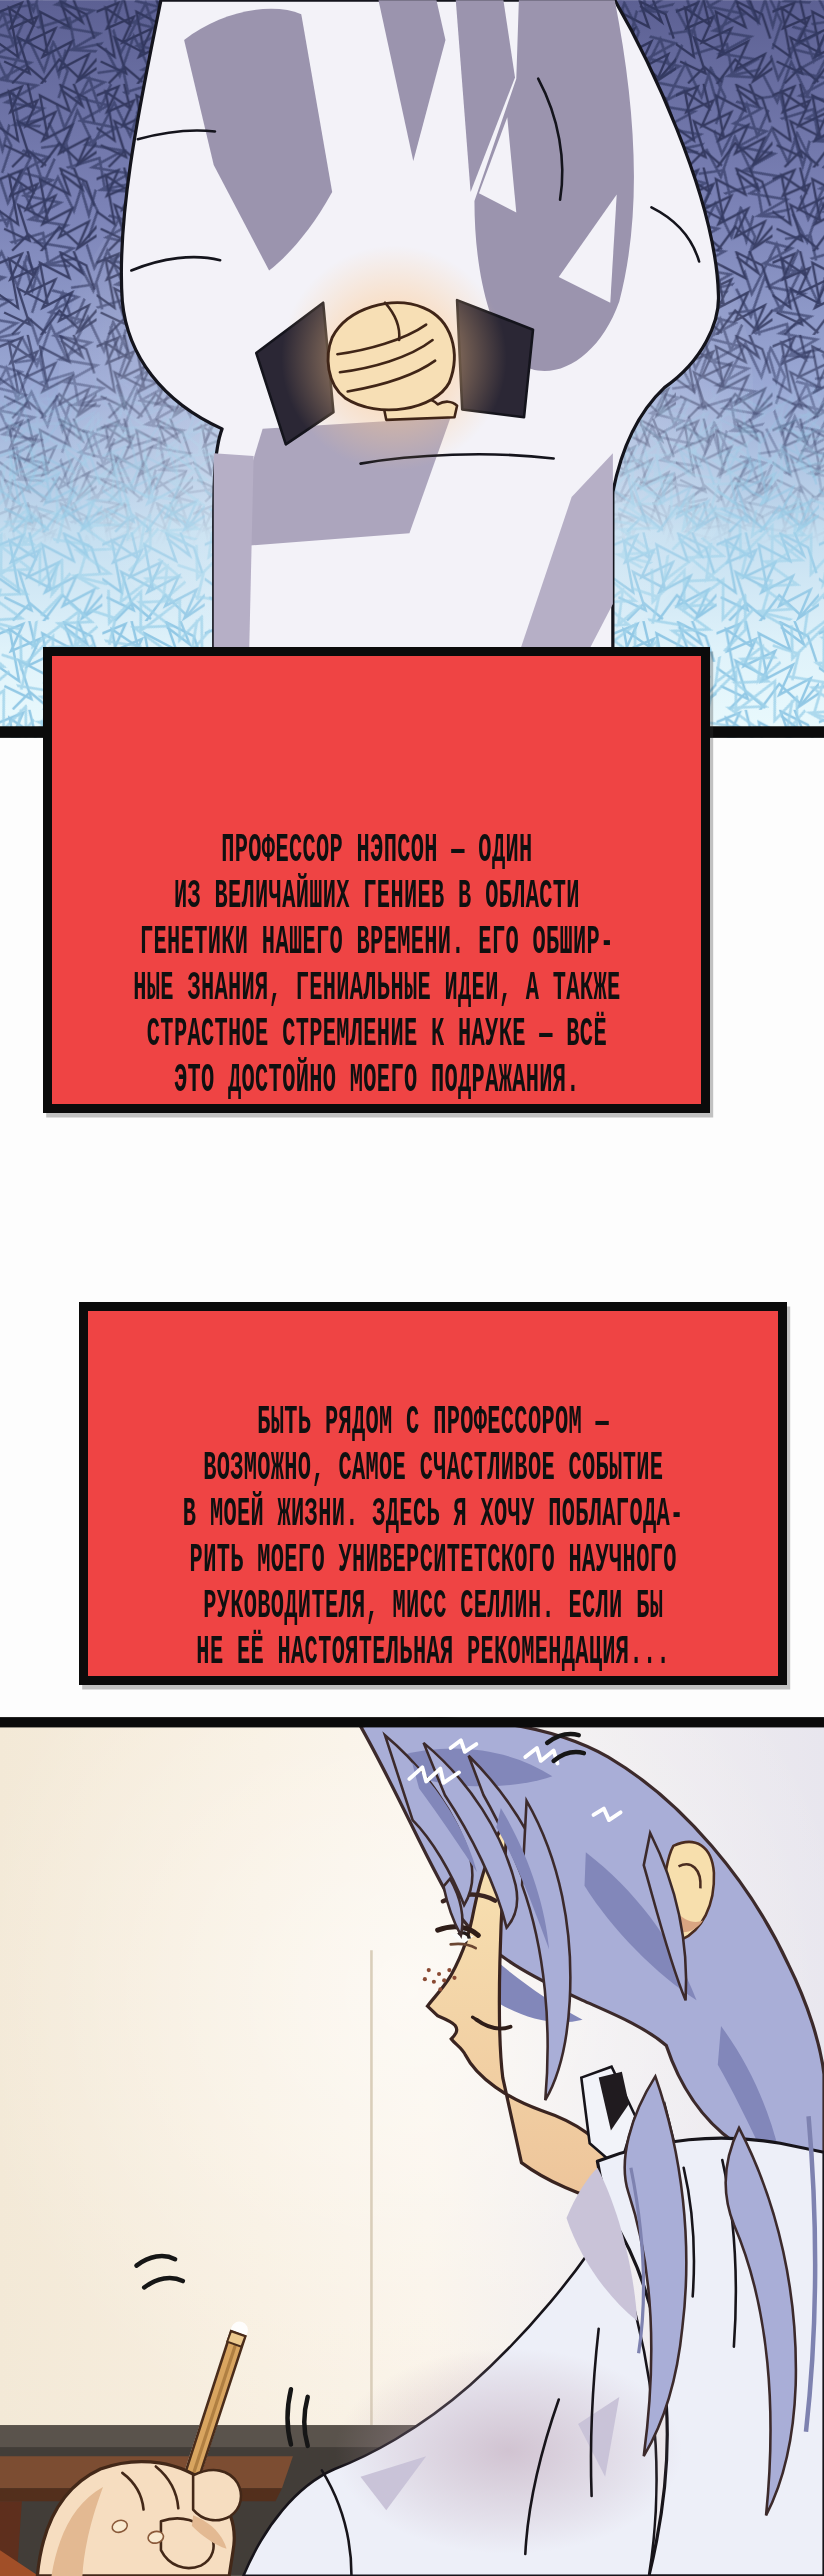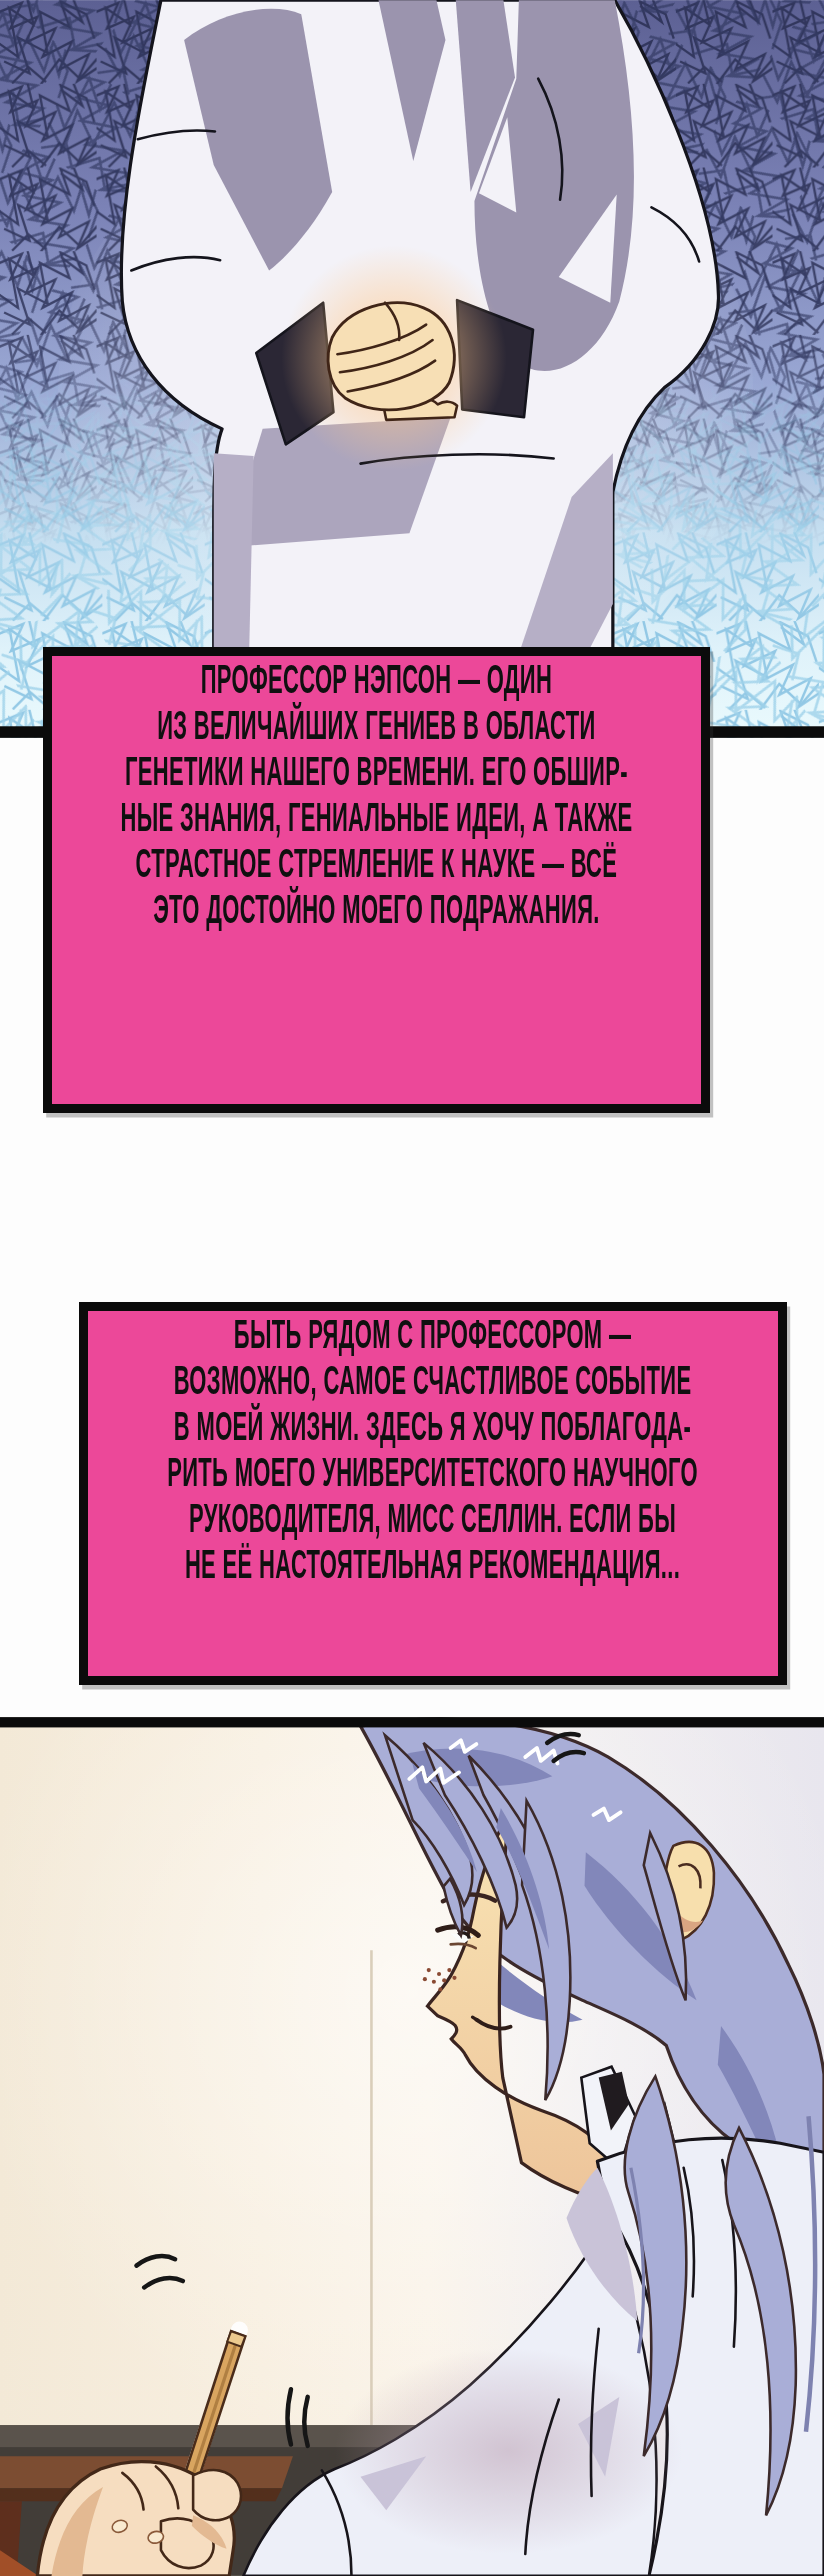--- a/index.html
+++ b/index.html
@@ -2,23 +2,23 @@
 <html style="font-size:10.3px"><head>
 <meta charset="utf-8">
 <style>
   html,body{margin:0;padding:0;background:#ffffff;}
   .page{position:relative;width:824px;height:2576px;background:#fdfdfd;overflow:hidden;
         font-family:"Liberation Sans",sans-serif;}
   .panel{position:absolute;left:0;width:824px;}
   .panel svg{display:block;}
   .panel-top{top:0;height:738px;}
   .panel-bottom{top:1717px;height:859px;}
-  .narration-box{position:absolute;background:#ec4899;border:9px solid #0b0b0b;
-        box-sizing:border-box;display:flex;align-items:flex-start;justify-content:center;
-        box-shadow:3.2px 4.5px 0 rgba(55,55,55,.30);}
+  .narration-box{position:absolute;background:#ef4444;border:9px solid #0b0b0b;
+        box-sizing:border-box;display:flex;align-items:flex-end;justify-content:center;
+        box-shadow:3.2px 4.5px 0 rgba(55,55,55,.30);font-family:Liberation Mono, monospace;}
   .box1{left:43px;top:647px;width:667px;height:466px;}
   .box2{left:79px;top:1302px;width:708px;height:383px;}
   .text-stack{display:flex;flex-direction:column;align-items:center;
         transform:scaleX(0.55);transform-origin:center center;}
   .nline{white-space:nowrap;font-weight:700;font-size:40px;line-height:46px;
         letter-spacing:0.6px;color:#101010;text-align:center;}
 </style>
 </head>
 <body>
 

